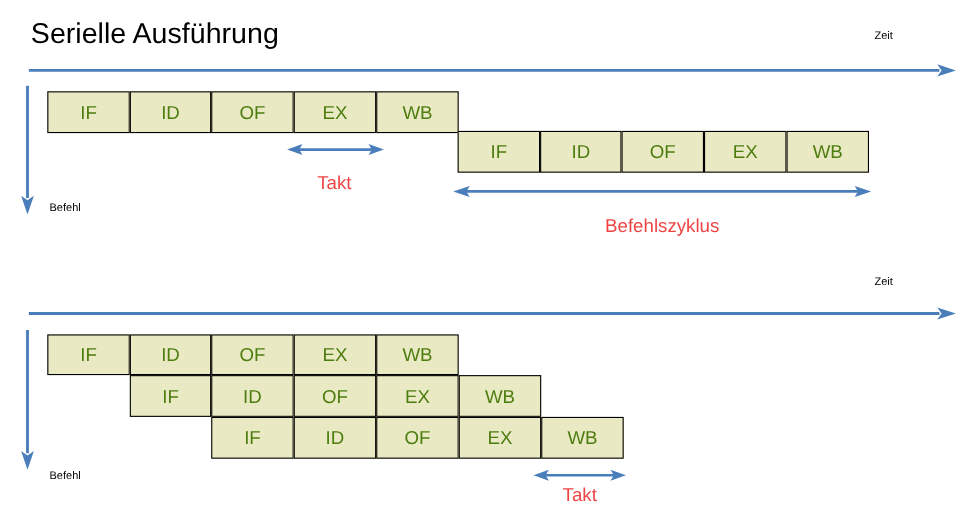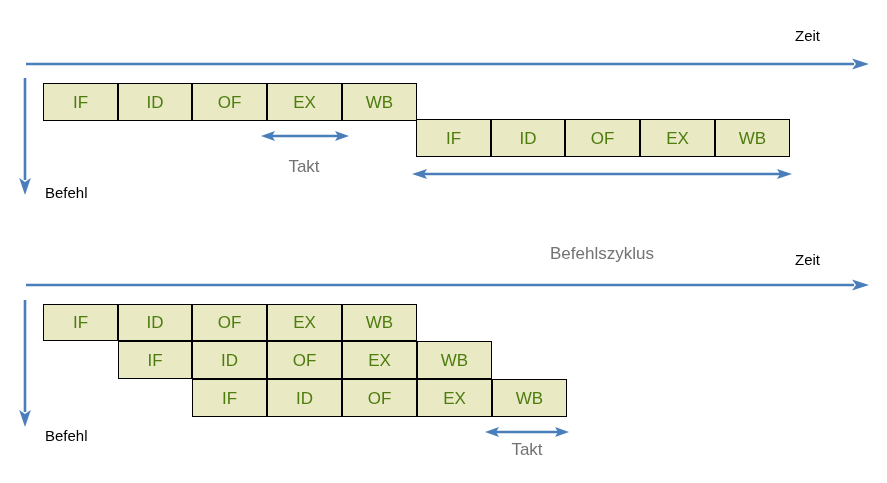--- a/index.html
+++ b/index.html
@@ -21,29 +21,29 @@
 
   .section-title {
     font-size: 26px;
     color: #000000;
     letter-spacing: 0px;
     white-space: nowrap;
     line-height: 1;
   }
 
   .axis-label {
-    font-size: 15px;
+    font-size: 10px;
     color: #000000;
     white-space: nowrap;
     line-height: 1;
   }
 
   .caption {
     font-size: 17px;
-    color: #737373;
+    color: #ef4444;
     white-space: nowrap;
     line-height: 1;
     text-align: center;
   }
 
   .stage-box {
     box-sizing: border-box;
     background: #E9E9C3;
     border: 1.6px solid #000000;
     display: flex;
@@ -55,20 +55,21 @@
   }
 
   .time-axis { display: block; }
   .arrow-svg { display: block; overflow: visible; }
 </style>
 </head>
 <body>
 
 <div id="slide">
 
+  <div class="abs section-title" style="left:28px; top:17px;">Serielle Ausführung</div>
 
   <div class="abs axis-label" style="left:795px; top:28px;">Zeit</div>
 
   <svg class="abs time-axis" style="left:26px; top:57px;" width="845" height="14" viewBox="0 0 845 14">
     <line x1="0" y1="7" x2="828" y2="7" stroke="#4A7EBB" stroke-width="2.6"></line>
     <path d="M 843 7 L 826 1.5 L 830 7 L 826 12.5 Z" fill="#4A7EBB"></path>
   </svg>
 
   <svg class="abs arrow-svg" style="left:17px; top:78px;" width="16" height="118" viewBox="0 0 16 118">
     <line x1="8" y1="0" x2="8" y2="102" stroke="#4A7EBB" stroke-width="2.6"></line>
@@ -96,21 +97,21 @@
   </svg>
 
   <div class="abs caption" style="left:254px; top:158px; width:100px;">Takt</div>
 
   <svg class="abs arrow-svg" style="left:412px; top:167px;" width="380" height="14" viewBox="0 0 380 14">
     <line x1="11" y1="7" x2="369" y2="7" stroke="#4A7EBB" stroke-width="2.4"></line>
     <path d="M 0 7 L 15 2 L 12 7 L 15 12 Z" fill="#4A7EBB"></path>
     <path d="M 380 7 L 365 2 L 368 7 L 365 12 Z" fill="#4A7EBB"></path>
   </svg>
 
-  <div class="abs caption" style="left:492px; top:197px; width:220px;margin-top:48px;">Befehlszyklus</div>
+  <div class="abs caption" style="left:492px; top:197px; width:220px;">Befehlszyklus</div>
 
 
   <div class="abs axis-label" style="left:795px; top:252px;">Zeit</div>
 
   <svg class="abs time-axis" style="left:26px; top:278px;" width="845" height="14" viewBox="0 0 845 14">
     <line x1="0" y1="7" x2="828" y2="7" stroke="#4A7EBB" stroke-width="2.6"></line>
     <path d="M 843 7 L 826 1.5 L 830 7 L 826 12.5 Z" fill="#4A7EBB"></path>
   </svg>
 
   <svg class="abs arrow-svg" style="left:17px; top:300px;" width="16" height="128" viewBox="0 0 16 128">

